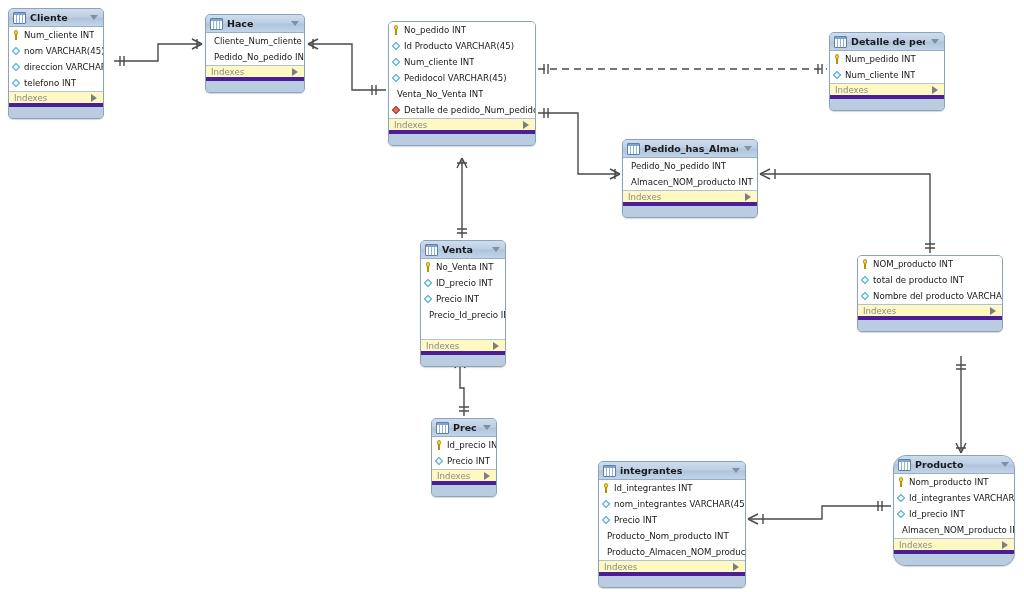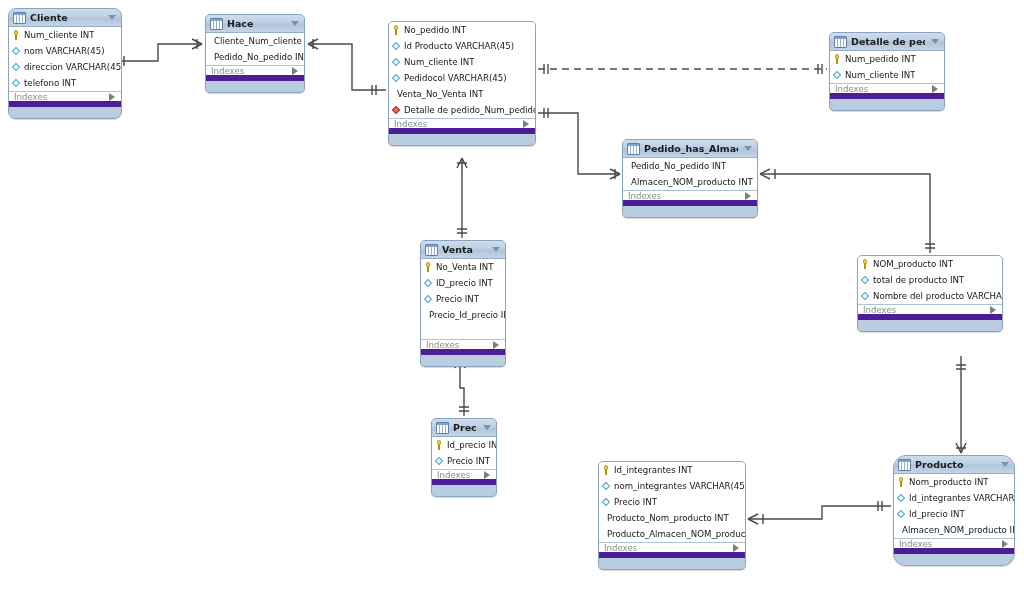--- a/index.html
+++ b/index.html
@@ -163,22 +163,22 @@
     box-sizing: border-box;
     transform: rotate(45deg);
   }
   .gl-none { width: 0; }
   .tbl-footer {
     height: 15px;
     display: flex;
     align-items: center;
     padding: 0 6px 0 5px;
     box-sizing: border-box;
-    background: #ffffff;
-    border-bottom: 6px solid #4c1d95;
+    background: #fef9c3;
+    border-bottom: 4px solid #4c1d95;
   }
   .footer-label {
     flex: 1 1 auto;
     font-size: 8.6px;
     color: #8a8a8a;
     line-height: 10px;
   }
   .footer-arrow {
     flex: 0 0 auto;
     width: 0; height: 0;
@@ -247,21 +247,21 @@
     </g>
 
     <g>
       <path class="wire" d="M961,453 L961,356"></path>
       <path class="deco" d="M961,453 L956,443 M961,453 L966,443 M956,448 L966,448"></path>
       <path class="deco" d="M956,365 L966,365 M956,369 L966,369"></path>
     </g>
   </svg>
 
   <div id="tables-host">
-      <div class="table-box" style="left: 8px; top: 8px; width: 114px; border-radius: 8px;">
+      <div class="table-box" style="left: 8px; top: 8px; width: 96px;">
         <div class="tbl-header">
           <span class="tbl-icon"></span>
           <span class="tbl-title">Cliente</span>
           <span class="tbl-caret"></span>
         </div>
         <div class="tbl-body">
           <div class="col-row">
             <span class="gl gl-pk"></span>
             <span class="col-name">Num_cliente INT</span>
           </div>
@@ -484,20 +484,25 @@
             <span class="col-name">Almacen_NOM_producto INT</span>
           </div>
         </div>
         <div class="tbl-footer">
           <span class="footer-label">Indexes</span>
           <span class="footer-arrow"></span>
         </div>
         <div class="tbl-tail"></div>
       </div>
       <div class="table-box" style="left: 598px; top: 461px; width: 148px;">
+        <div class="tbl-header">
+          <span class="tbl-icon"></span>
+          <span class="tbl-title">integrantes</span>
+          <span class="tbl-caret"></span>
+        </div>
         <div class="tbl-body">
           <div class="col-row">
             <span class="gl gl-pk"></span>
             <span class="col-name">Id_integrantes INT</span>
           </div>
           <div class="col-row">
             <span class="gl gl-col"></span>
             <span class="col-name">nom_integrantes VARCHAR(45)</span>
           </div>
           <div class="col-row">

